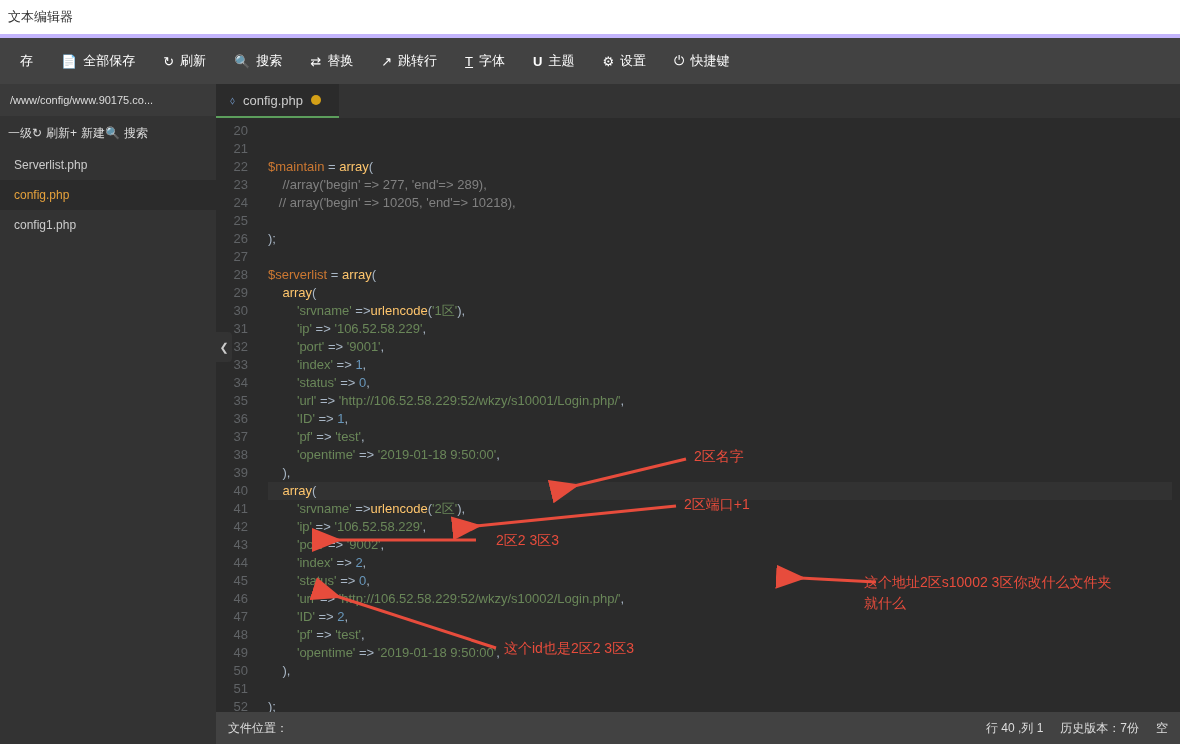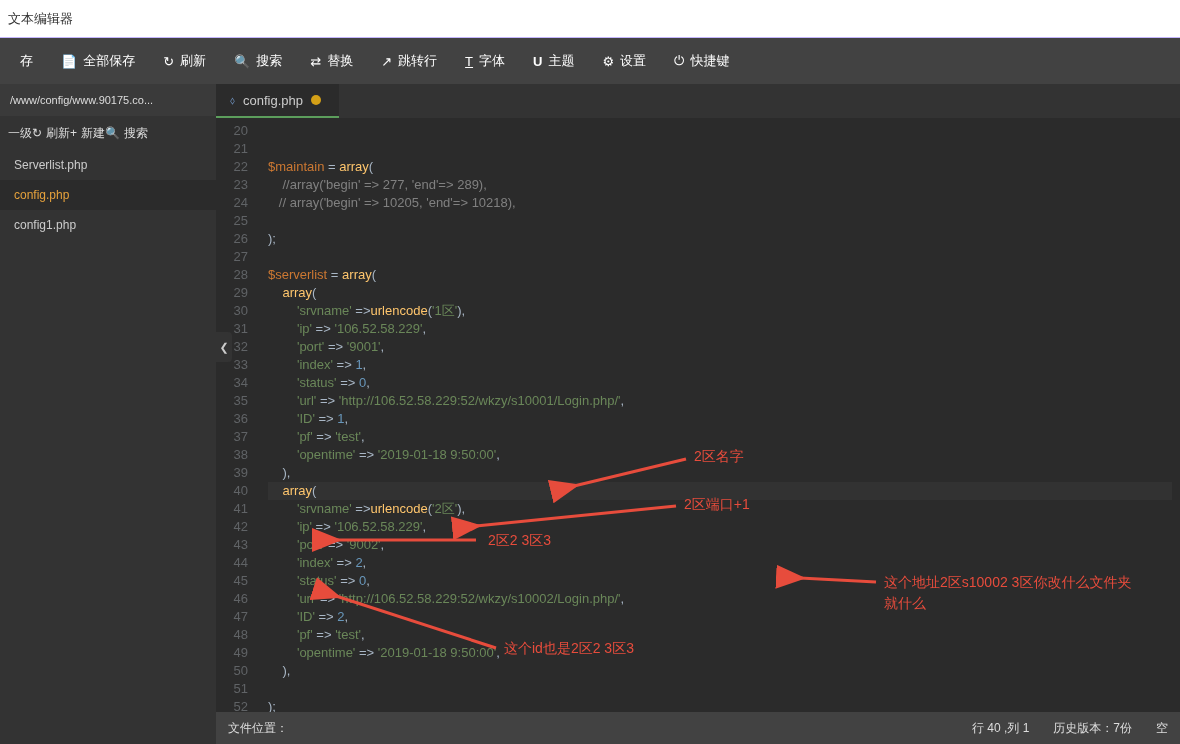--- a/index.html
+++ b/index.html
@@ -1,17 +1,17 @@
 <!DOCTYPE html>
 <html><head>
 <meta charset="utf-8">
 <style>
 *{margin:0;padding:0;box-sizing:border-box;font-family:"Microsoft YaHei",Arial,sans-serif}
 body{background:#fff;overflow:hidden}
-.header{height:38px;display:flex;align-items:center;padding:0 8px;font-size:13px;color:#333;border-bottom:1px solid #c4b5fd;background:#fff}
+.header{height:38px;display:flex;align-items:center;padding:0 8px;font-size:13px;color:#333;border-bottom:4px solid #c4b5fd;background:#fff}
 .toolbar{height:46px;background:#424242;display:flex;align-items:center;padding:0 8px;gap:4px;color:#fff;font-size:13px}
 .tb-item{display:flex;align-items:center;gap:6px;padding:0 12px;height:100%;cursor:pointer}
 .tb-icon{font-size:13px;display:inline-block}
 .main{display:flex;height:calc(100vh - 84px);background:#2b2b2b}
 .sidebar{width:216px;background:#333;color:#ccc;display:flex;flex-direction:column;font-size:12px}
 .sb-path{height:32px;padding:0 10px;display:flex;align-items:center;color:#ddd;font-size:11px;background:#3a3a3a;white-space:nowrap;overflow:hidden}
 .sb-tools{height:34px;display:flex;align-items:center;padding:0 8px;font-size:12px;color:#ddd;background:#333}
 .sb-tools span{display:flex;align-items:center;gap:4px;cursor:pointer}
 .sb-list{flex:1;overflow:auto}
 .sb-item{padding:8px 14px;cursor:pointer;color:#ccc;font-size:12px}
@@ -27,21 +27,21 @@
 .code-lines{padding:4px 8px;color:#a9b7c6;flex:1;white-space:pre;position:relative}
 .k-var{color:#cc7832}
 .k-func{color:#ffc66d}
 .k-str{color:#6a8759}
 .k-num{color:#6897bb}
 .k-cmt{color:#808080}
 .caret-line{background:#323232}
 .collapse-handle{position:absolute;left:0;top:248px;width:16px;height:30px;background:#333;color:#ccc;display:flex;align-items:center;justify-content:center;font-size:11px;border-radius:0 4px 4px 0;cursor:pointer;z-index:5}
 .status{height:32px;background:#424242;color:#ddd;display:flex;align-items:center;font-size:12px;padding:0 12px;gap:24px}
 .status-left{flex:1;display:flex;gap:6px}
-.status-right{display:flex;gap:24px}
+.status-right{display:flex;gap:17px}
 .annotations{position:absolute;inset:0;pointer-events:none}
 .anno{position:absolute;color:#e74c3c;font-size:14px;font-weight:400}
 .arrow-svg{position:absolute;overflow:visible}
 </style>
 </head>
 <body>
 
 <div class="header">
   <span>文本编辑器</span>
 </div>
@@ -136,22 +136,22 @@
               </marker>
             </defs>
           <line x1="470" y1="341" x2="358" y2="368" stroke="#e74c3c" stroke-width="3" marker-end="url(#ah)"></line>
           <line x1="460" y1="388" x2="260" y2="408" stroke="#e74c3c" stroke-width="3" marker-end="url(#ah)"></line>
           <line x1="260" y1="422" x2="120" y2="422" stroke="#e74c3c" stroke-width="3" marker-end="url(#ah)"></line>
           <line x1="660" y1="464" x2="584" y2="460" stroke="#e74c3c" stroke-width="3" marker-end="url(#ah)"></line>
           <line x1="280" y1="530" x2="120" y2="478" stroke="#e74c3c" stroke-width="3" marker-end="url(#ah)"></line>
         </svg>
         <div class="anno" style="left:478px;top:330px">2区名字</div>
         <div class="anno" style="left:468px;top:378px">2区端口+1</div>
-        <div class="anno" style="left:272px;top:414px">2区2  3区3</div>
-        <div class="anno" style="left:668px;top:454px;width:260px;line-height:1.5">这个地址2区s10002 3区你改什么文件夹就什么</div>
+        <div class="anno" style="left:280px;top:414px">2区2  3区3</div>
+        <div class="anno" style="left:648px;top:454px;width:260px;line-height:1.5">这个地址2区s10002 3区你改什么文件夹就什么</div>
         <div class="anno" style="left:288px;top:522px">这个id也是2区2 3区3</div>
       </div>
     </div>
 
     <div class="status">
       <div class="status-left">
         <span>文件位置：</span>
       </div>
       <div class="status-right">
         <span>行 40 ,列 1</span>

